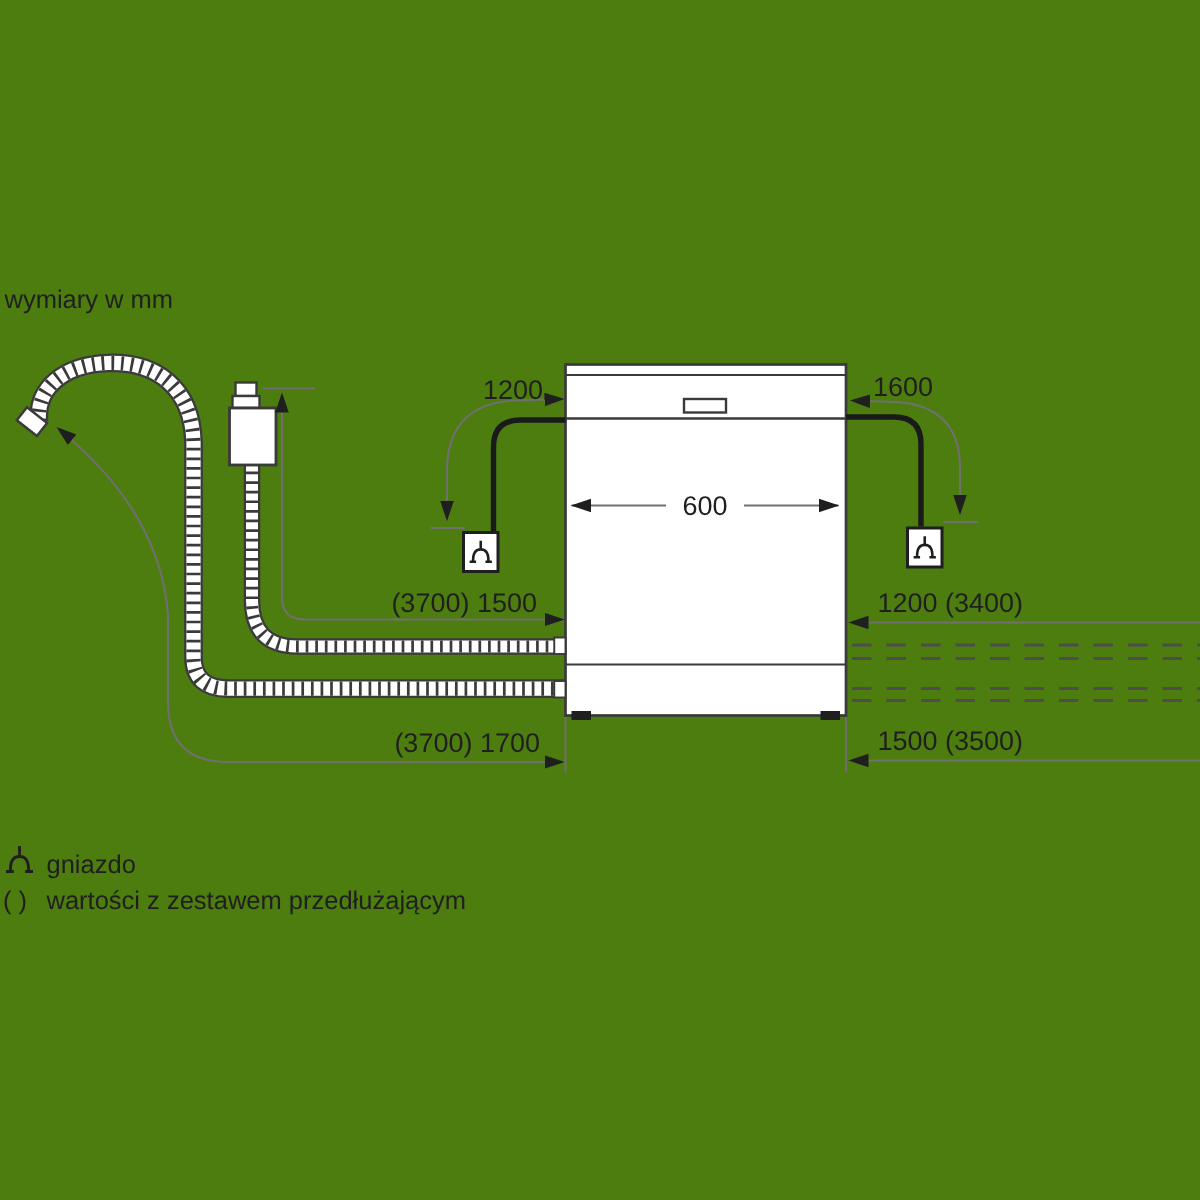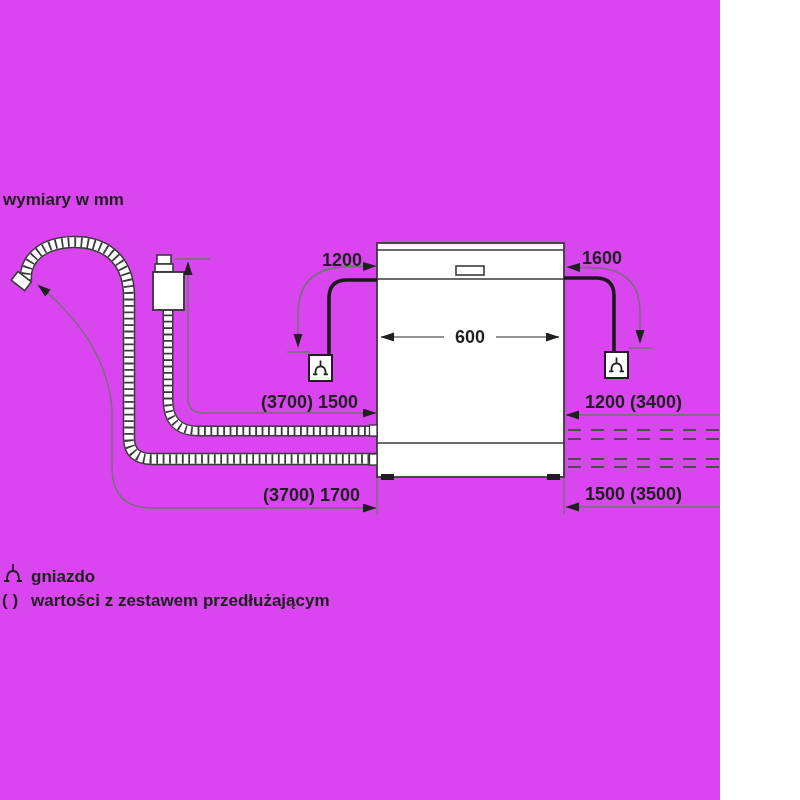--- a/index.html
+++ b/index.html
@@ -1,23 +1,22 @@
 <!DOCTYPE html>
 <html><head>
 <meta charset="utf-8">
 <style>
   html, body { margin: 0; padding: 0; background: #ffffff; }
   .stage {
     position: relative;
-    width: 720px;
+    width: 800px;
     height: 800px;
-    background: #d946ef;
+    background: #4d7c0f;
     overflow: hidden;
     font-family: "Liberation Sans", "DejaVu Sans", sans-serif;
-    font-weight: bold;
   }
   svg text {
     font-family: "Liberation Sans", "DejaVu Sans", sans-serif;
     fill: #1f1f1f;
   }
   .t-dim  { font-size: 18px; }
   .t-head { font-size: 17px; }
   .t-leg  { font-size: 17px; }
 </style>
 </head>

